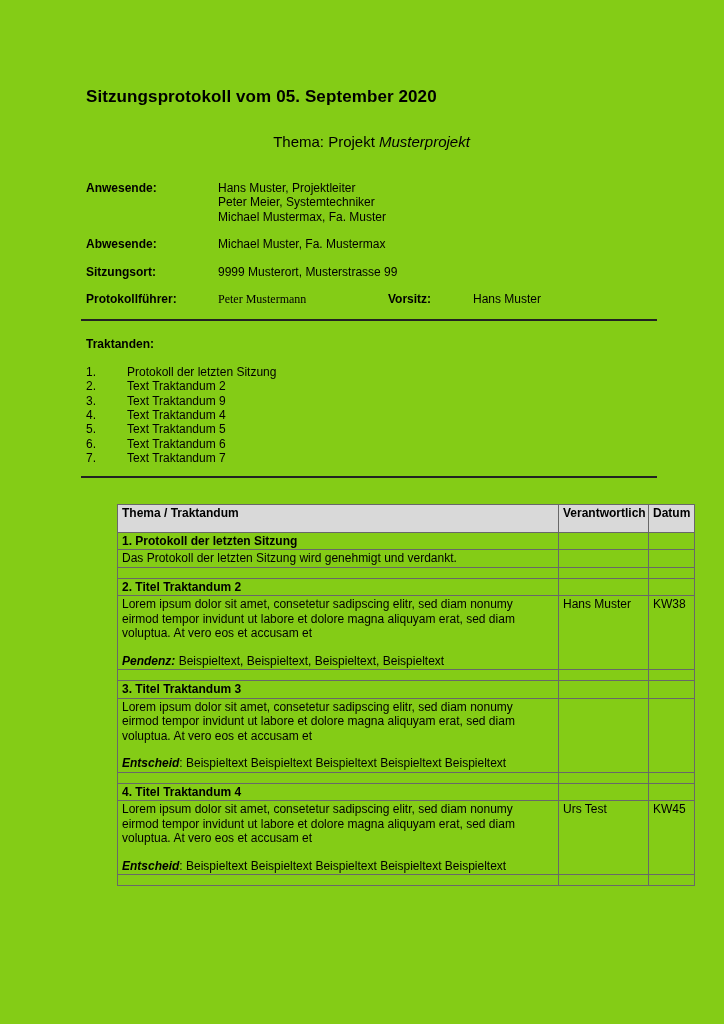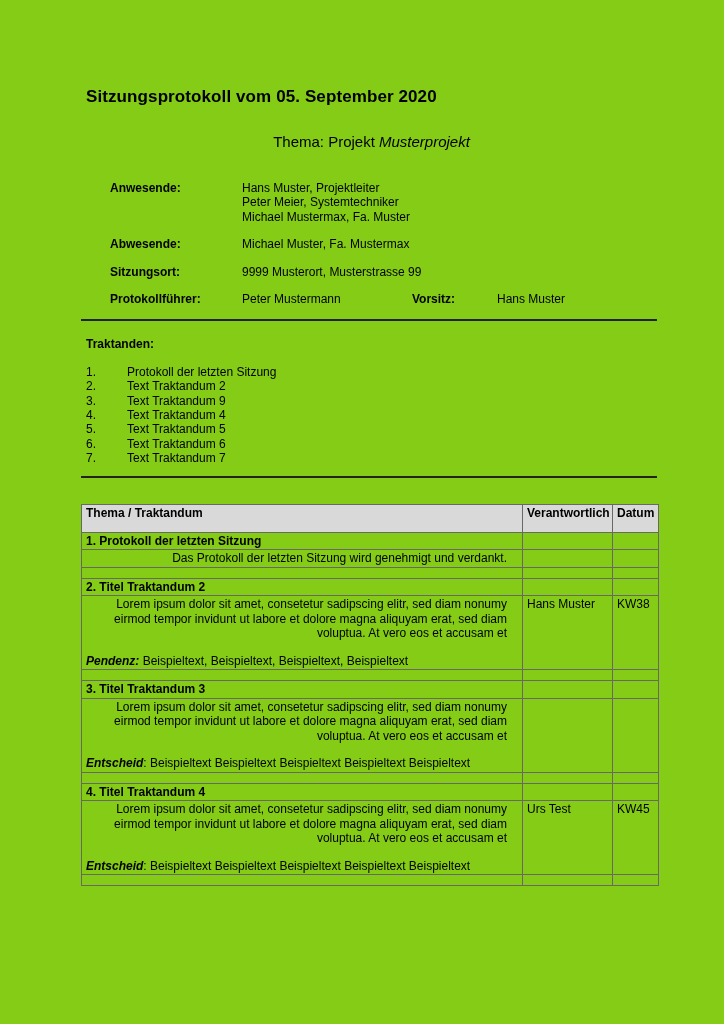--- a/index.html
+++ b/index.html
@@ -32,28 +32,28 @@
     margin: 0 0 30px 5px;
     font-size: 15px;
     line-height: 18px;
     font-weight: normal;
     text-align: center;
   }
   .doc-subtitle .italic { font-style: italic; }
 
   
   .meta { margin-left: 5px; }
-  .meta-row { display: flex; margin-bottom: 13px; margin-left: 24px; }
+  .meta-row { display: flex; margin-bottom: 13px; }
   .meta-label {
     width: 132px;
     flex: 0 0 132px;
     font-weight: bold;
   }
   .meta-value { flex: 1 1 auto; }
-  .meta-value-fixed { width: 170px; flex: 0 0 170px; }
+  .meta-value-fixed { width: 170px; flex: 0 0 170px; font-family: Liberation Serif, serif; }
   .meta-label2 { width: 85px; flex: 0 0 85px; font-weight: bold; }
 
   .rule {
     border: none;
     border-top: 2px solid #222222;
     margin: 10px 0 0 0;
   }
 
   .traktanden-label {
     margin: 16px 0 13px 5px;
@@ -61,20 +61,21 @@
   }
   .trakt-item { display: flex; margin-left: 5px; }
   .trakt-num { width: 41px; flex: 0 0 41px; }
 
   
   .protocol-table {
     margin-top: 26px;
     border-collapse: collapse;
     width: 577px;
     table-layout: fixed;
+    margin-left: 36px;
   }
   .protocol-table col.c-thema { width: 441px; }
   .protocol-table col.c-resp  { width: 90px; }
   .protocol-table col.c-date  { width: 46px; }
   .protocol-table th, .protocol-table td {
     border: 1px solid #686868;
     padding: 1px 4px;
     vertical-align: top;
     font-size: 12px;
     line-height: 14.5px;
@@ -83,21 +84,21 @@
   }
   .protocol-table thead th {
     background: #d9d9d9;
     font-weight: bold;
     height: 28px;
     box-sizing: border-box;
     white-space: nowrap;
   }
   tr.row-title td { font-weight: bold; height: 14px; }
   tr.row-spacer td { height: 10px; padding: 0 4px; }
-  .cell-text { width: 421px; text-align: right; }
+  .cell-text { width: 421px; }
   .cell-note { margin-top: 13px; width: 421px; }
   .note-lead { font-weight: bold; font-style: italic; }
 </style>
 </head>
 <body>
 
 <div class="page">
 
   <h1 class="doc-title">Sitzungsprotokoll vom 05. September 2020</h1>
 

